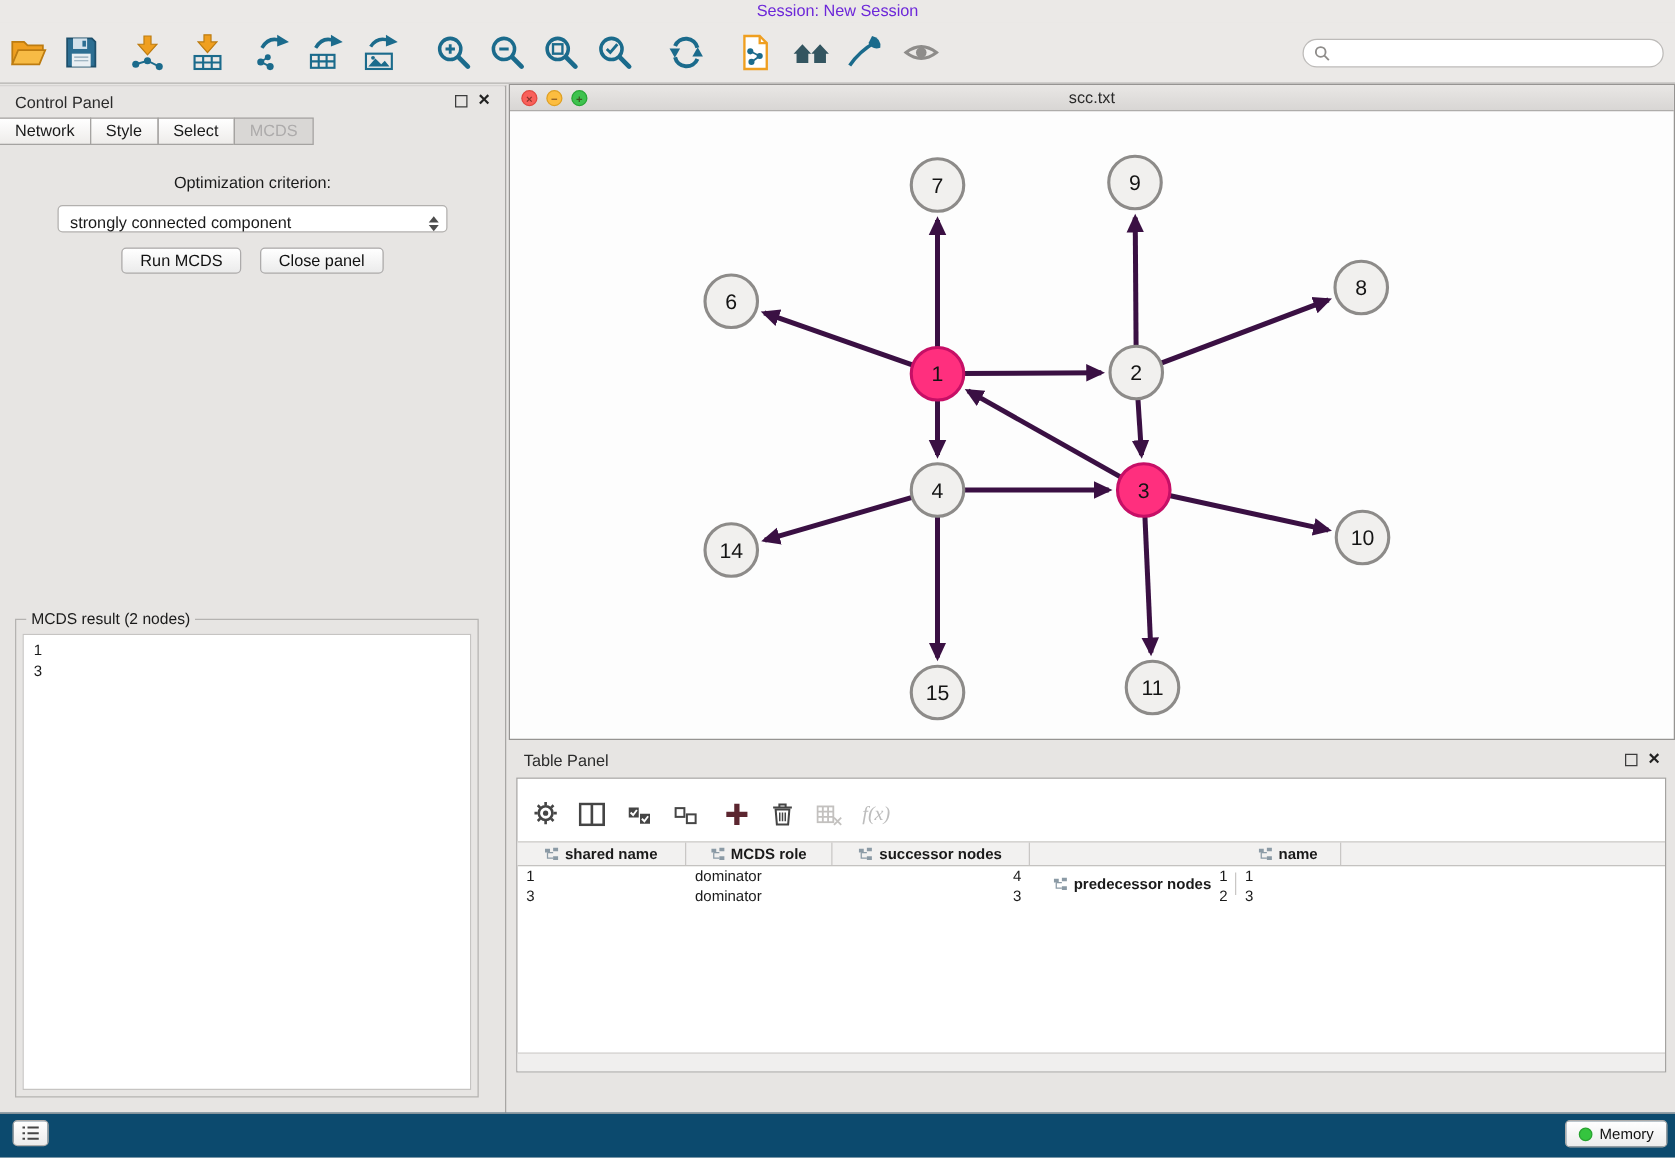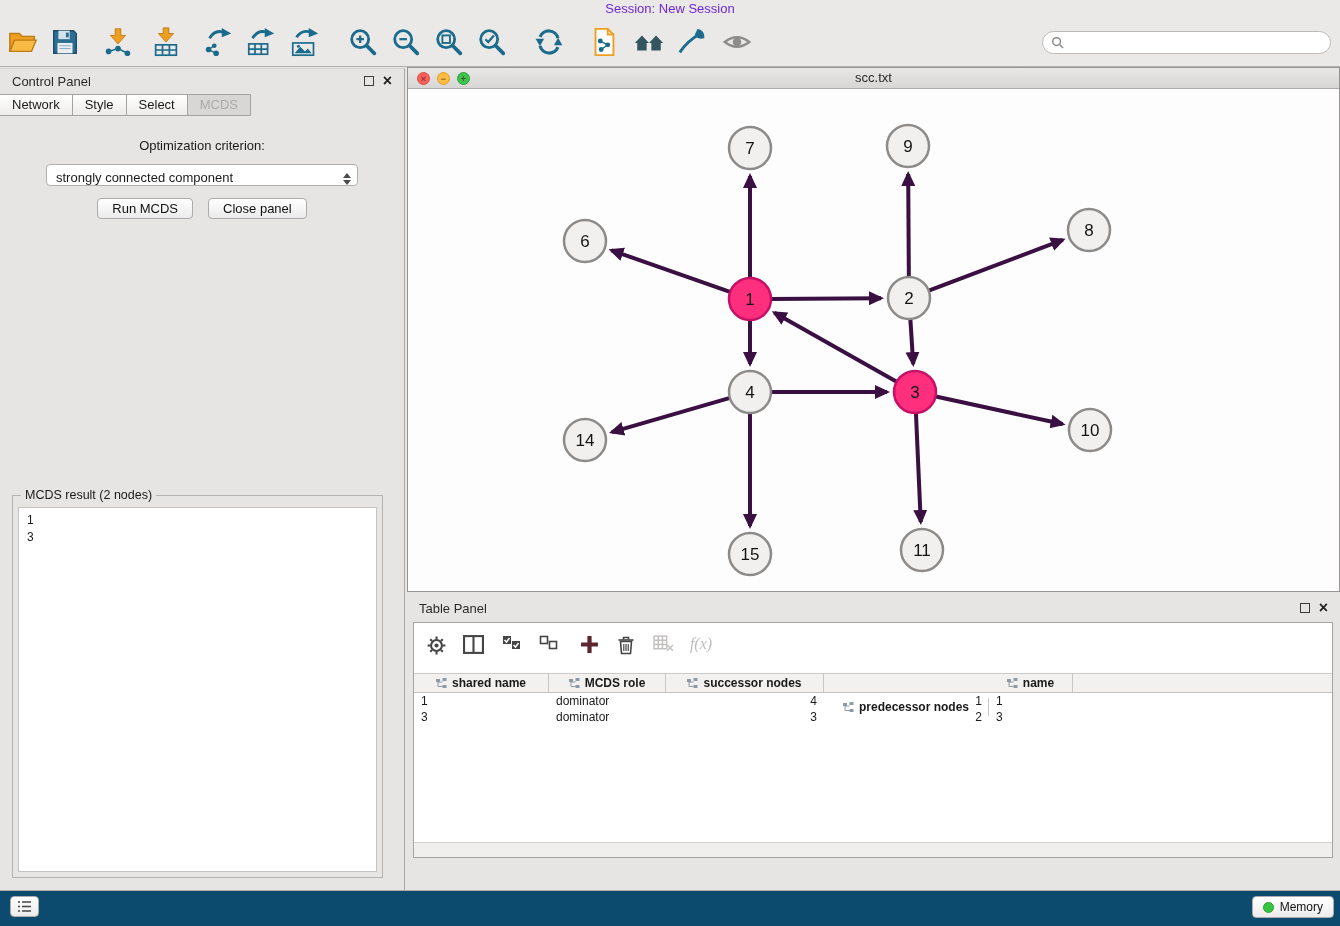--- a/index.html
+++ b/index.html
@@ -56,21 +56,21 @@
            color:rgba(60,20,10,0.6); font-weight:bold; }
   .light.red { background:#f9605a; border:1px solid #df4a41; }
   .light.yellow { background:#fcbd40; border:1px solid #dfa023; }
   .light.green { background:#3ec24e; border:1px solid #28a636; }
   .net-canvas { position:absolute; top:21px; left:0; right:0; bottom:0; }
 
   
   .table-panel { position:absolute; left:407px; top:596px; width:933px; bottom:32px; background:#e7e5e3; }
   .table-content { position:absolute; left:6px; right:7px; top:26px; bottom:36px; background:#ffffff; border:1px solid #a5a3a1; }
   .ttoolbar { height:50px; display:flex; align-items:center; }
-  .ticon { width:26px; height:26px; display:flex; align-items:flex-start; justify-content:center; }
+  .ticon { width:26px; height:26px; display:flex; align-items:flex-end; justify-content:center; }
   .fx { font-family:"Liberation Serif", serif; font-style:italic; font-size:16px; color:#bdbdbd; }
   .thead { height:20px; display:flex; background:#f2f1f0; border-top:1px solid #cccac8; border-bottom:1px solid #c4c2c0;font-weight:bold; }
   .th { display:flex; align-items:center; justify-content:center; gap:5px; font-size:12px; color:#1a1a1a;
         border-right:1px solid #c9c7c5; height:100%; }
   .th.filler { flex:1; border-right:none; }
   .tbody { }
   .tr { display:flex; height:16px; line-height:16px; font-size:12px; }
   .td { padding:0 7px; overflow:hidden; white-space:nowrap; }
   .hscroll { position:absolute; left:0; right:0; bottom:0; height:15px; background:#f0efee; border-top:1px solid #d4d2d0; }
   .btabs { position:absolute; bottom:7px; left:0; right:0; text-align:center; white-space:nowrap; }

